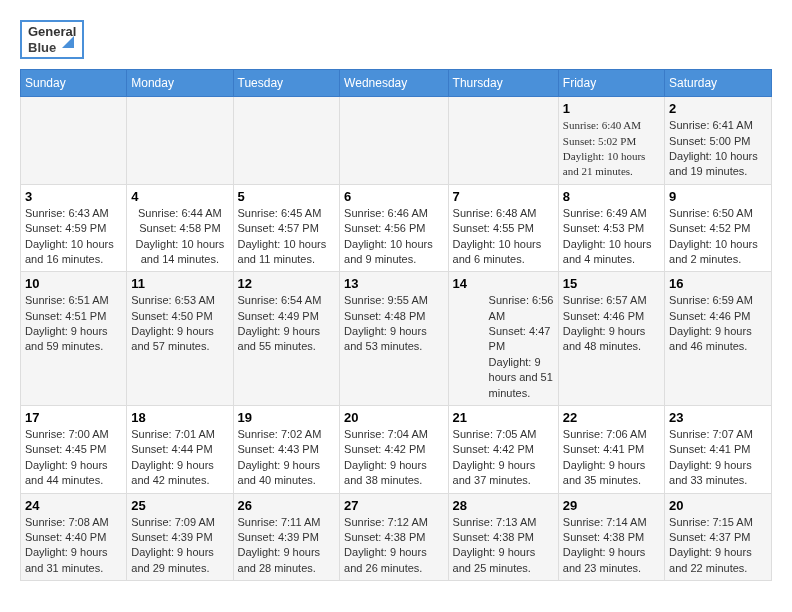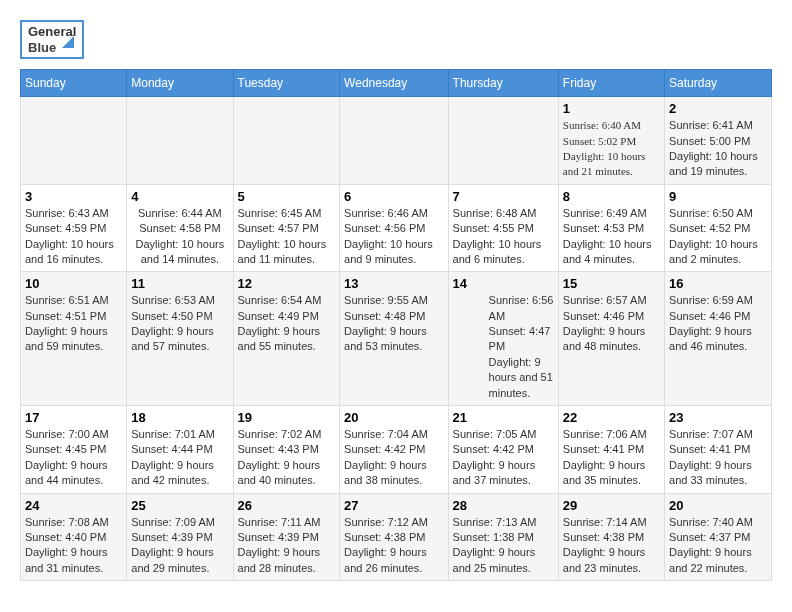--- a/index.html
+++ b/index.html
@@ -280,30 +280,30 @@
         </td>
         <td>
           <span class="day-number">27</span>
           <div class="day-info" style="white-space: pre-line;">Sunrise: 7:12 AM
 Sunset: 4:38 PM
 Daylight: 9 hours and 26 minutes.</div>
         </td>
         <td>
           <span class="day-number">28</span>
           <div class="day-info" style="white-space: pre-line;">Sunrise: 7:13 AM
-Sunset: 1:38 PM
+Sunset: 4:38 PM
 Daylight: 9 hours and 25 minutes.</div>
         </td>
         <td>
           <span class="day-number">29</span>
           <div class="day-info" style="white-space: pre-line;">Sunrise: 7:14 AM
 Sunset: 4:38 PM
 Daylight: 9 hours and 23 minutes.</div>
         </td>
         <td>
           <span class="day-number">20</span>
-          <div class="day-info" style="white-space: pre-line;">Sunrise: 7:40 AM
+          <div class="day-info" style="white-space: pre-line;">Sunrise: 7:15 AM
 Sunset: 4:37 PM
 Daylight: 9 hours and 22 minutes.</div>
         </td>
       </tr>
     </tbody>
 </table>
 
 </body></html>

